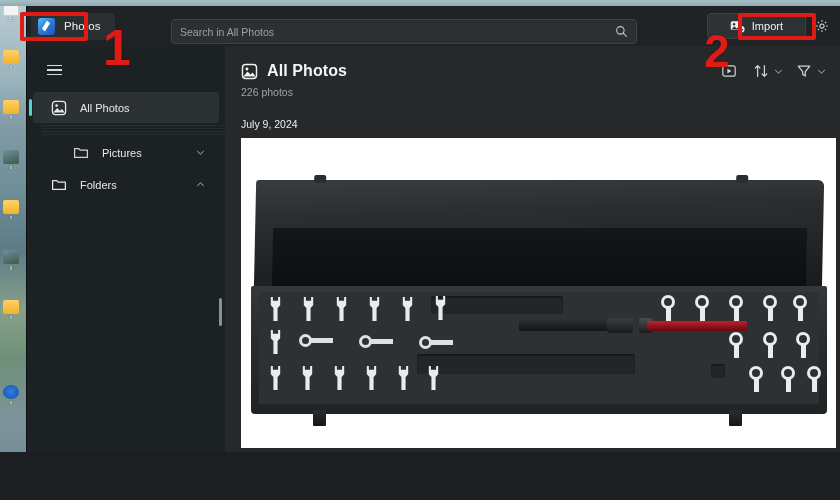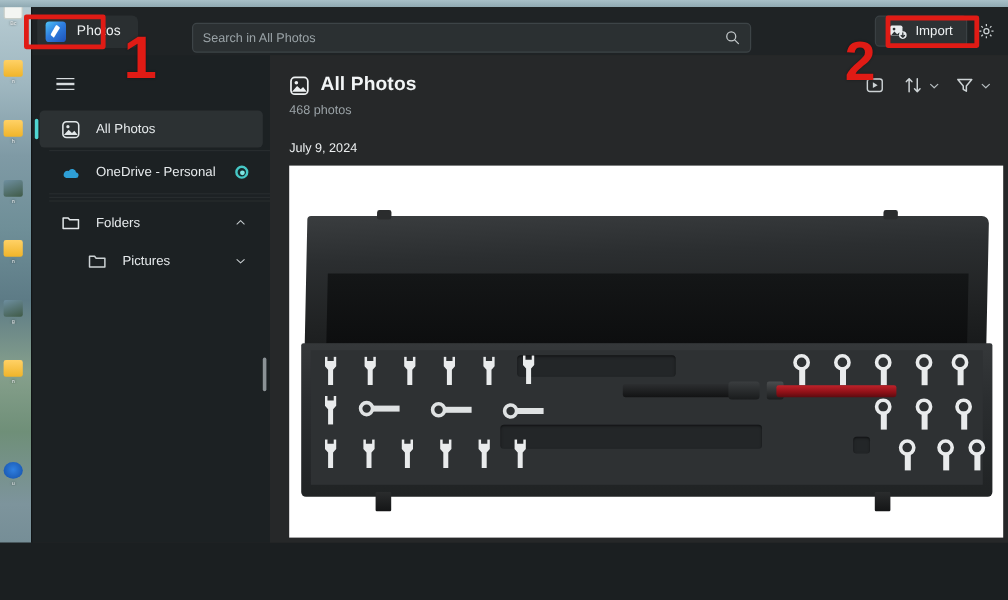--- a/index.html
+++ b/index.html
@@ -66,36 +66,36 @@
   }
   .app-icon::after {
     content: ""; position: absolute; left: 4px; top: 3px;
     width: 8px; height: 11px; background: #ffffff;
     clip-path: polygon(62% 0%, 100% 24%, 36% 100%, 0% 76%);
   }
   .app-title { font-size: 11.5px; color: #eef1f2; letter-spacing: .15px; }
 
   
   .searchbox {
-    position: absolute; left: 133px; top: 13px;
+    position: absolute; left: 144px; top: 13px;
     width: 466px; height: 25px;
     background: #2b3032; border: 1px solid #3d4447; border-radius: 4px;
     display: flex; align-items: center; padding: 0 8px;
   }
   .search-placeholder { font-size: 10.5px; color: #9aa3a7; flex: 1; }
   .search-ico { width: 13px; height: 13px; opacity: .88; }
 
   
   .tb-right {
     position: absolute; right: 4px; top: 0; height: 40px;
     display: flex; align-items: center; gap: 2px;
   }
   .import-btn {
     display: flex; align-items: center; gap: 7px;
-    height: 26px; padding: 0 11px; border-radius: 4px;
+    height: 26px; padding: 0 22px; border-radius: 4px;
     background: #2d3234; border: 1px solid #3a4043; cursor: pointer;
   }
   .import-btn .lbl { font-size: 11px; color: #eef1f2; }
   .gear-btn {
     width: 28px; height: 28px; display: flex;
     align-items: center; justify-content: center; border-radius: 4px;
   }
 
   
   .body-row { display: flex; height: 454px; }
@@ -366,72 +366,64 @@
           <svg class="nav-ico" viewBox="0 0 16 16">
             <rect x="1.4" y="1.4" width="13.2" height="13.2" rx="3" fill="none" stroke="#e2e7e9" stroke-width="1.3"></rect>
             <circle cx="5.6" cy="5.6" r="1.35" fill="#e2e7e9"></circle>
             <path d="M2.2 12.6 L6.2 8.1 L9.0 10.8 L10.9 9.0 L13.8 12.6 Z" fill="#e2e7e9"></path>
           </svg>
           <span class="nav-label">All Photos</span>
         </div>
 
         <div class="nav-sep"></div>
 
-        <div class="nav-item">
+
+        <div class="nav-sep"></div>
+
+
+        <div class="nav-sep"></div>
+
+
+        <div class="nav-sep"></div>
+
+        <div class="nav-item nav-sub">
           <svg class="nav-ico" viewBox="0 0 16 16">
-            <path d="M4.2 12.4h8.0a2.3 2.3 0 0 0 .25-4.58 3.35 3.35 0 0 0-6.2-1.35
-                     A2.85 2.85 0 0 0 4.2 12.4z" fill="#2e9fd6"></path>
-          </svg>
-          <span class="nav-label">OneDrive - Personal</span>
-          <span class="onedrive-dot"></span>
-        </div>
-
-        <div class="nav-sep"></div>
-
-
-        <div class="nav-sep"></div>
-
-
-        <div class="nav-sep"></div>
+            <path d="M1.6 3.6h4.2l1.3 1.6h7.3v7.2H1.6z" fill="none" stroke="#cdd3d5" stroke-width="1.25" stroke-linejoin="round"></path>
+          </svg>
+          <span class="nav-label">Pictures</span>
+          <svg class="chev" viewBox="0 0 12 12">
+            <path d="M2 4.4 L6 8.2 L10 4.4" fill="none" stroke="#c4cacd" stroke-width="1.2" stroke-linecap="round" stroke-linejoin="round"></path>
+          </svg>
+        </div>
 
         <div class="nav-item">
           <svg class="nav-ico" viewBox="0 0 16 16">
             <path d="M1.6 3.6h4.2l1.3 1.6h7.3v7.2H1.6z" fill="none" stroke="#e2e7e9" stroke-width="1.25" stroke-linejoin="round"></path>
           </svg>
           <span class="nav-label">Folders</span>
           <svg class="chev" viewBox="0 0 12 12">
             <path d="M2 7.6 L6 3.8 L10 7.6" fill="none" stroke="#c4cacd" stroke-width="1.2" stroke-linecap="round" stroke-linejoin="round"></path>
-          </svg>
-        </div>
-
-        <div class="nav-item nav-sub">
-          <svg class="nav-ico" viewBox="0 0 16 16">
-            <path d="M1.6 3.6h4.2l1.3 1.6h7.3v7.2H1.6z" fill="none" stroke="#cdd3d5" stroke-width="1.25" stroke-linejoin="round"></path>
-          </svg>
-          <span class="nav-label">Pictures</span>
-          <svg class="chev" viewBox="0 0 12 12">
-            <path d="M2 4.4 L6 8.2 L10 4.4" fill="none" stroke="#c4cacd" stroke-width="1.2" stroke-linecap="round" stroke-linejoin="round"></path>
           </svg>
         </div>
 
         <div class="sb-scroll"></div>
       </div>
 
       <div class="content">
 
         <div class="content-head">
           <div class="ch-title-row">
             <svg width="17" height="17" viewBox="0 0 16 16">
               <rect x="1.4" y="1.4" width="13.2" height="13.2" rx="3" fill="none" stroke="#eef1f2" stroke-width="1.35"></rect>
               <circle cx="5.6" cy="5.6" r="1.4" fill="#eef1f2"></circle>
               <path d="M2.2 12.6 L6.2 8.1 L9.0 10.8 L10.9 9.0 L13.8 12.6 Z" fill="#eef1f2"></path>
             </svg>
             <span class="ch-title">All Photos</span>
           </div>
-          <div class="ch-count">468 photos</div>
+          <div class="ch-count">226 photos</div>
           <div class="date-head">July 9, 2024</div>
         </div>
 
         <div class="ch-tools">
           <div class="tool-btn">
             <svg width="16" height="16" viewBox="0 0 16 16">
               <rect x="1.8" y="2.8" width="12.4" height="10.4" rx="2" fill="none" stroke="#cdd3d5" stroke-width="1.2"></rect>
               <path d="M6.4 5.6 L10.4 8 L6.4 10.4 Z" fill="#cdd3d5"></path>
             </svg>
           </div>

